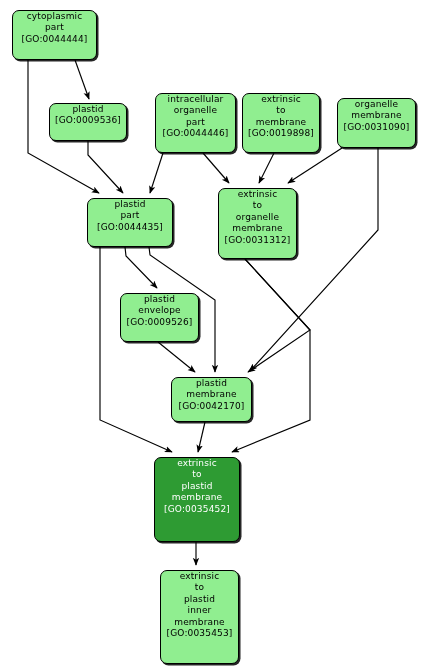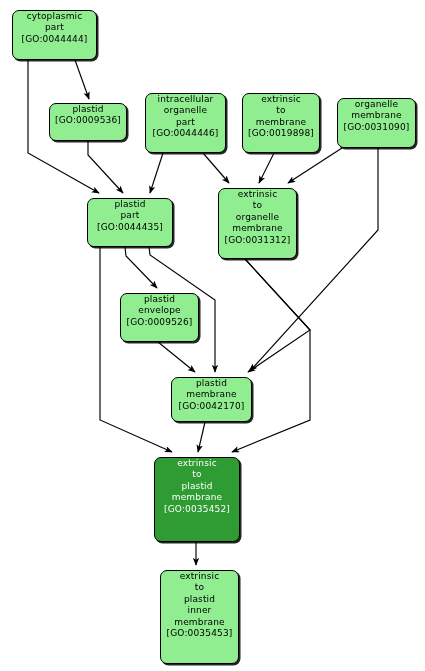--- a/index.html
+++ b/index.html
@@ -93,21 +93,21 @@
   <div id="node-group">
       <div class="go-node" style="left: 12px; top: 10px; width: 85px; height: 50px;">
         <span class="nm">cytoplasmic
 part</span>
         <span class="gid">[GO:0044444]</span>
       </div>
       <div class="go-node" style="left: 49px; top: 103px; width: 78px; height: 38px;">
         <span class="nm">plastid</span>
         <span class="gid">[GO:0009536]</span>
       </div>
-      <div class="go-node" style="left: 145px; top: 93px; width: 81px; height: 60px;">
+      <div class="go-node" style="left: 155px; top: 93px; width: 81px; height: 60px;">
         <span class="nm">intracellular
 organelle
 part</span>
         <span class="gid">[GO:0044446]</span>
       </div>
       <div class="go-node" style="left: 242px; top: 93px; width: 78px; height: 60px;">
         <span class="nm">extrinsic
 to
 membrane</span>
         <span class="gid">[GO:0019898]</span>

